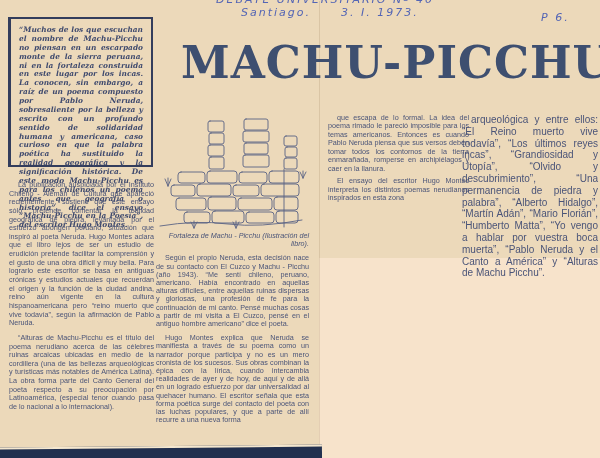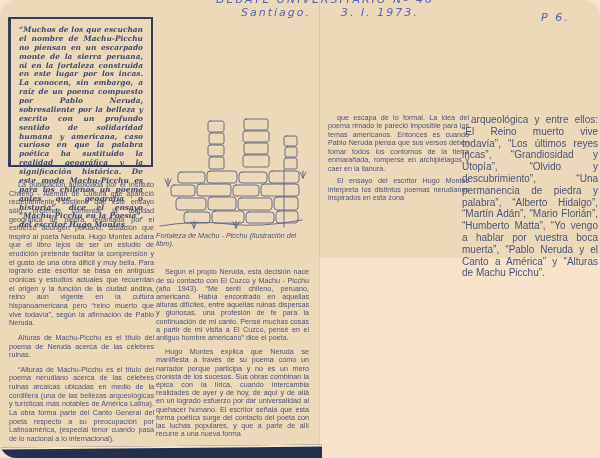--- a/index.html
+++ b/index.html
@@ -1,17 +1,17 @@
 <!DOCTYPE html>
 <html><head>
 <meta charset="utf-8">
 <style>
   html,body{margin:0;padding:0;}
   body{width:600px;height:458px;overflow:hidden;background:#f7e3cb;font-family:"Liberation Sans",sans-serif;}
-  .scan{position:relative;width:600px;height:458px;overflow:hidden;border-radius:16px;}
+  .scan{position:relative;width:600px;height:458px;overflow:hidden;}
 
   
   .clip-top{position:absolute;left:0;top:0;width:600px;height:258px;background:#ecd9ba;}
   .clip-left{position:absolute;left:0;top:0;width:319px;height:451px;background:#ecd9ba;box-shadow:1px 1px 0 rgba(120,90,50,.15);}
   .bottom-strip{position:absolute;left:-4px;top:446px;width:326px;height:16px;background:#22304f;transform:rotate(-.5deg);border-top:2px solid #f4e7cf;}
 
   
   .hand{position:absolute;color:#5365b5;font-family:"DejaVu Sans",sans-serif;font-style:italic;letter-spacing:2px;font-size:11px;white-space:nowrap;}
   .hand-1{left:216px;top:-7px;}
   .hand-2{left:241px;top:6px;}
@@ -29,50 +29,50 @@
 
   
   .lead-box{position:absolute;left:8px;top:17px;width:145px;height:150px;border:2px solid #333d5c;border-left-width:3px;padding:3px 4px;box-sizing:border-box;}
   .lead-box p{margin:4px;font-family:"DejaVu Serif",serif;font-style:italic;font-weight:bold;font-size:7.4px;line-height:1.2;color:#3f4a6e;text-align:justify;}
   .col1{position:absolute;left:9px;top:174px;width:145px;font-size:7.2px;line-height:1.2;margin-top:7px;}
   .col1 h2{margin:5px 0 5px 0;font-size:8.4px;letter-spacing:.4px;color:#39446a;font-weight:bold;text-indent:0;}
 
   
   .col2{position:absolute;left:156px;top:116px;width:153px;font-size:7.2px;line-height:1.14;}
   .col2 .art{display:block;margin:0 0 2px 0;}
-  .col2 .caption{font-style:italic;font-size:7.2px;color:#4a5478;text-align:left;text-indent:0;margin-bottom:20px;}
+  .col2 .caption{font-style:italic;font-size:7.2px;color:#4a5478;text-align:right;text-indent:0;margin-bottom:6px;}
 
   
   .col3{position:absolute;left:328px;top:114px;width:141px;font-size:7.2px;line-height:1.18;}
   .col4{position:absolute;left:462px;top:114px;width:136px;font-size:10px;line-height:1.18;}
   .col3 p,.col4 p{margin-bottom:4px;}
 </style>
 </head>
 <body>
 
 <div class="scan">
 
   <div class="clip-top"></div>
   <div class="clip-left"></div>
 
   <span class="hand hand-1">DEBATE UNIVERSITARIO   Nº 40</span>
   <span class="hand hand-2">Santiago.</span>
   <span class="hand hand-3">3. I. 1973.</span>
   <span class="hand hand-4">P 6.</span>
 
   <h1 class="headline">
+    <span class="l1">MACHU-PICCHU</span>
   </h1>
 
   <div class="lead-box">
     <p>“Muchos de los que escuchan el nombre de Machu-Picchu no piensan en un escarpado monte de la sierra peruana, ni en la fortaleza construida en este lugar por los incas. La conocen, sin embargo, a raíz de un poema compuesto por Pablo Neruda, sobresaliente por la belleza y escrito con un profundo sentido de solidaridad humana y americana, caso curioso en que la palabra poética ha sustituido la realidad geográfica y la significación histórica. De este modo Machu-Picchu es para los chilenos un poema antes que geografía o historia”, dice el ensayo “Machu-Picchu en la Poesía”, del escritor Hugo Montes.</p>
   </div>
 
   <div class="col col1">
     <p>La publicación auspiciada por el Instituto Chileno - Alemán de Cultura que apareció recientemente, sostiene que este ensayo sólo pretende comentar la realidad geográfica de piedra, levantada por el esfuerzo aborigen peruano, situación que inspiró al poeta Neruda. Hugo Montes aclara que el libro lejos de ser un estudio de erudición pretende facilitar la comprensión y el gusto de una obra difícil y muy bella. Para lograrlo este escritor se basa en antiguas crónicas y estudios actuales que recuerdan el origen y la función de la ciudad andina, reino aún vigente en la cultura hispanoamericana pero “reino muerto que vive todavía”, según la afirmación de Pablo Neruda.</p>
-    <p>Alturas de Machu-Picchu es el título del poema de Neruda acerca de las célebres ruinas.</p>
     <p>“Alturas de Machu-Picchu es el título del poema nerudiano acerca de las célebres ruinas arcaicas ubicadas en medio de la cordillera (una de las bellezas arqueológicas y turísticas más notables de América Latina). La obra forma parte del Canto General del poeta respecto a su preocupación por Latinoamérica, (especial tenor cuando pasa de lo nacional a lo internacional).</p>
   </div>
 
   <div class="col col2">
     <svg class="art" width="153" height="114" viewBox="0 0 153 114" fill="none" stroke="#5a6384" stroke-width="0.9" stroke-linecap="round">
 
       <rect x="52" y="5" width="16" height="11" rx="2"></rect>
       <rect x="53" y="17" width="15" height="11" rx="2"></rect>
       <rect x="52" y="29" width="16" height="11" rx="2"></rect>
       <rect x="53" y="41" width="15" height="12" rx="2"></rect>

